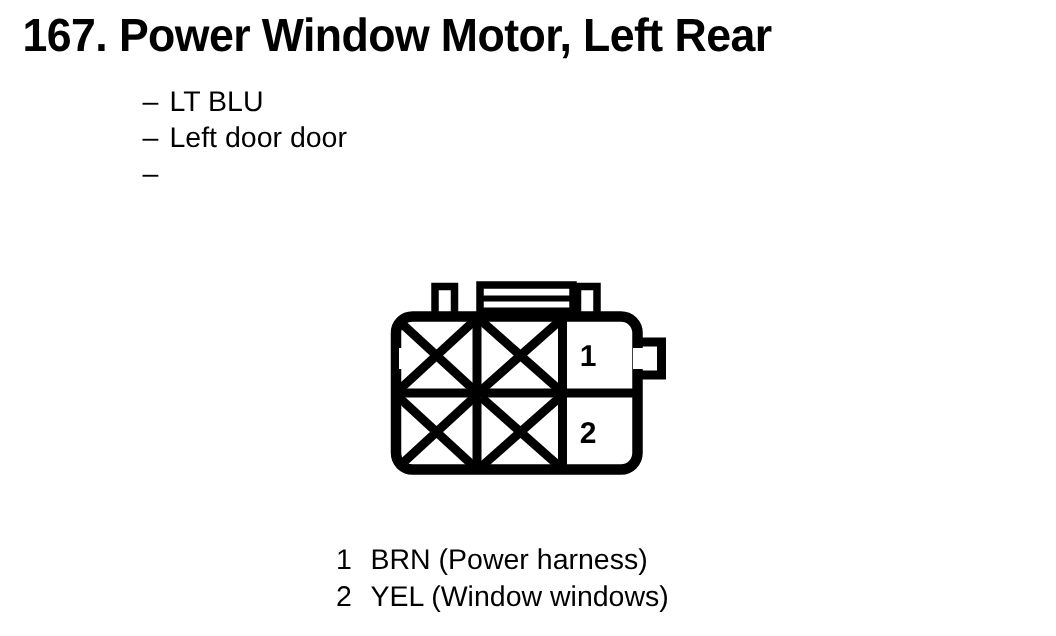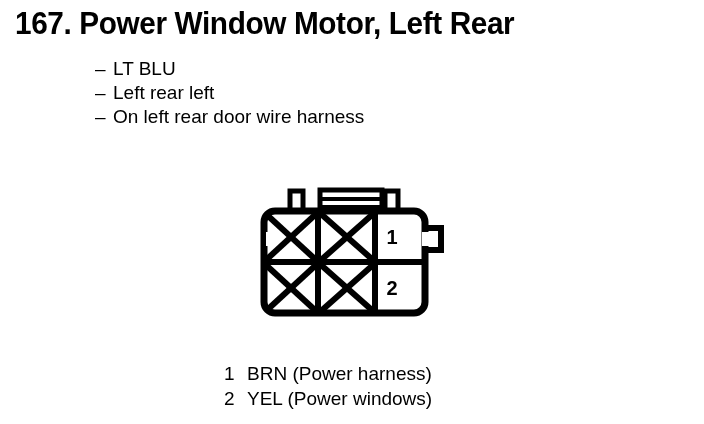--- a/index.html
+++ b/index.html
@@ -103,26 +103,25 @@
 
 <div class="desc-list">
 
   <div class="desc-line">
     <span class="desc-dash">–</span>
     <span class="desc-text">LT BLU</span>
   </div>
 
   <div class="desc-line">
     <span class="desc-dash">–</span>
-    <span class="desc-text">Left rear left</span>
+    <span class="desc-text">Left door door</span>
   </div>
 
   <div class="desc-line">
     <span class="desc-dash">–</span>
-    <span class="desc-text">On left rear door wire harness</span>
   </div>
 
 </div>
 
 <div class="connector-wrap">
   <svg class="connector-svg" viewBox="0 0 220 145">
 
     <g>
 
       <path d="M50,9 h13 v22 h-13 z" fill="none" stroke="#000" stroke-width="5"></path>
@@ -175,16 +174,16 @@
 
 <div class="legend">
 
   <div class="legend-row">
     <span class="legend-num">1</span>
     <span class="legend-label">BRN (Power harness)</span>
   </div>
 
   <div class="legend-row">
     <span class="legend-num">2</span>
-    <span class="legend-label">YEL (Power windows)</span>
+    <span class="legend-label">YEL (Window windows)</span>
   </div>
 
 </div>
 
 </body></html>

